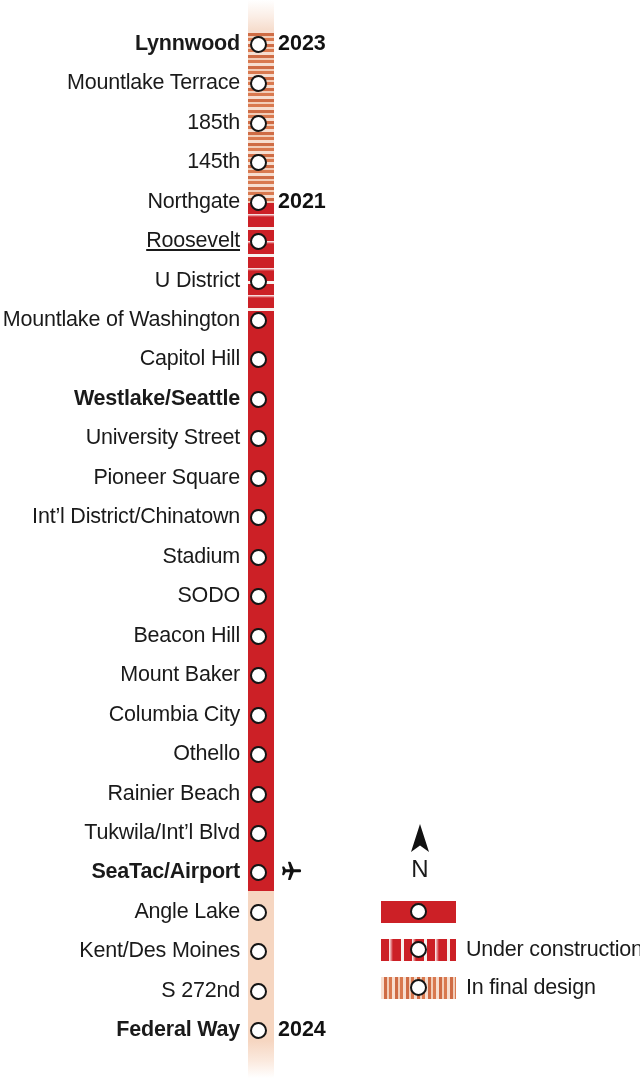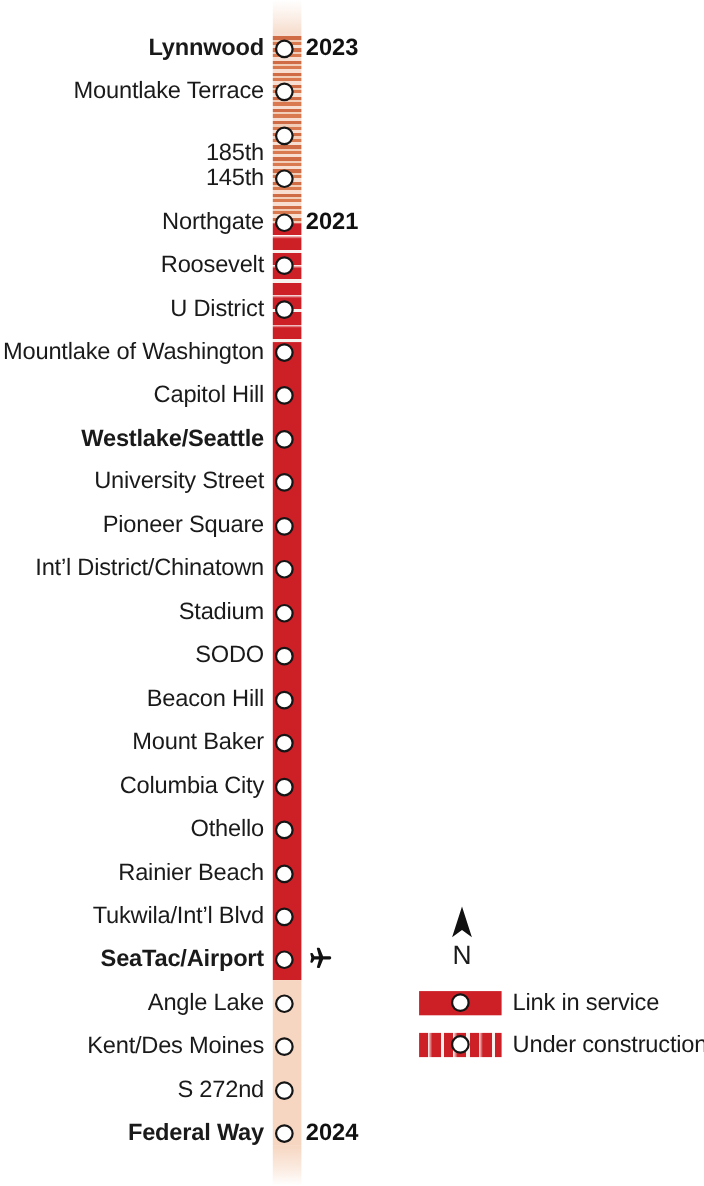--- a/index.html
+++ b/index.html
@@ -183,28 +183,28 @@
     <div class="seg seg-planning" style="top: 891px; height: 150px;"></div>
     <div class="seg seg-fade-bottom" style="top: 1041px; height: 37px;"></div>
   </div>
 
 <div id="stations-layer">
     <div class="station-label bold" style="top: 33px;">Lynnwood</div>
     <div class="station-dot" style="top: 35.5px;"></div>
     <div class="year-label" style="top: 33px;">2023</div>
     <div class="station-label" style="top: 72px;">Mountlake Terrace</div>
     <div class="station-dot" style="top: 74.5px;"></div>
-    <div class="station-label" style="top: 128px; text-align: right;">185th</div>
+    <div class="station-label" style="top: 112px; text-align: right;">185th</div>
     <div class="station-dot" style="top: 114.5px;"></div>
     <div class="station-label" style="top: 151px;">145th</div>
     <div class="station-dot" style="top: 153.5px;"></div>
     <div class="station-label" style="top: 191px;">Northgate</div>
     <div class="station-dot" style="top: 193.5px;"></div>
     <div class="year-label" style="top: 191px;">2021</div>
-    <div class="station-label" style="top: 230px;">Roosevelt</div>
+    <div class="station-label" style="top: 230px; text-decoration: underline;">Roosevelt</div>
     <div class="station-dot" style="top: 232.5px;"></div>
     <div class="station-label" style="top: 270px;">U District</div>
     <div class="station-dot" style="top: 272.5px;"></div>
     <div class="station-label" style="top: 309px;">Mountlake of Washington</div>
     <div class="station-dot" style="top: 311.5px;"></div>
     <div class="station-label" style="top: 348px;">Capitol Hill</div>
     <div class="station-dot" style="top: 350.5px;"></div>
     <div class="station-label bold" style="top: 388px;">Westlake/Seattle</div>
     <div class="station-dot" style="top: 390.5px;"></div>
     <div class="station-label" style="top: 427px;">University Street</div>
@@ -255,21 +255,26 @@
     </svg>
   </span>
   <span class="n-letter">N</span>
 </div>
 
 <div id="legend">
     <div class="legend-row">
       <div class="legend-swatch sw-service">
         <div class="sw-dot"></div>
       </div>
-      <div class="legend-text">Link in service</div>
     </div>
     <div class="legend-row">
       <div class="legend-swatch sw-construction">
         <div class="sw-dot"></div>
       </div>
       <div class="legend-text">Under construction</div>
     </div>
+    <div class="legend-row">
+      <div class="legend-swatch sw-final">
+        <div class="sw-dot"></div>
+      </div>
+      <div class="legend-text">In final design</div>
+    </div>
   </div>
 
 </body></html>

